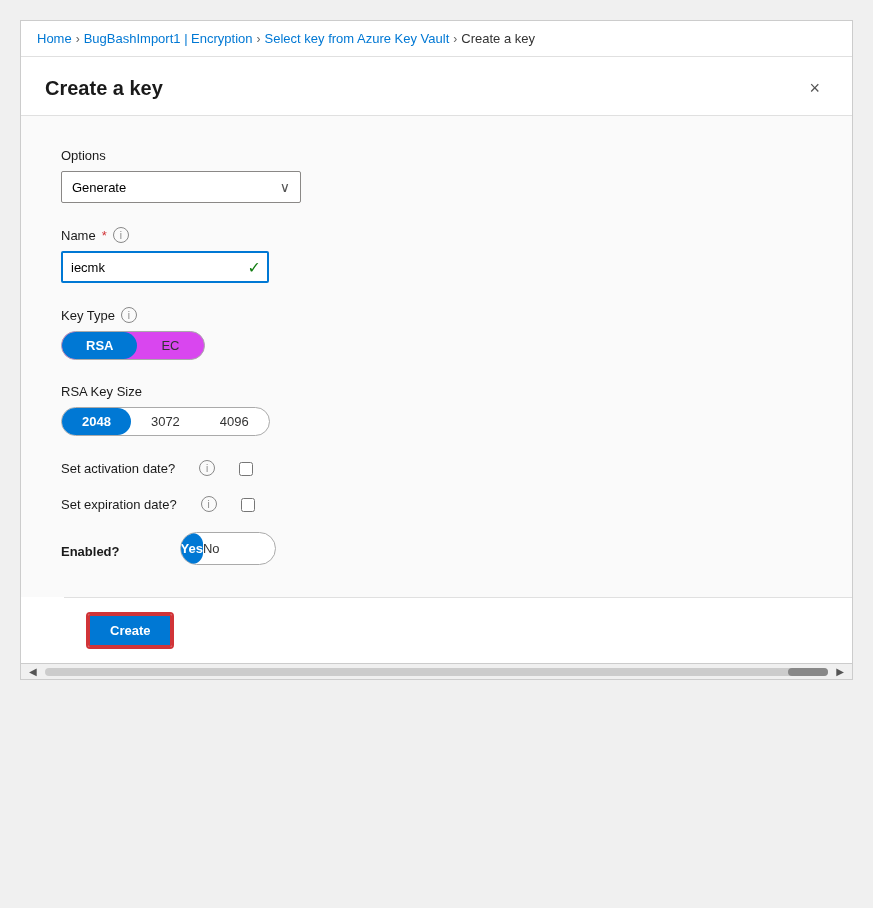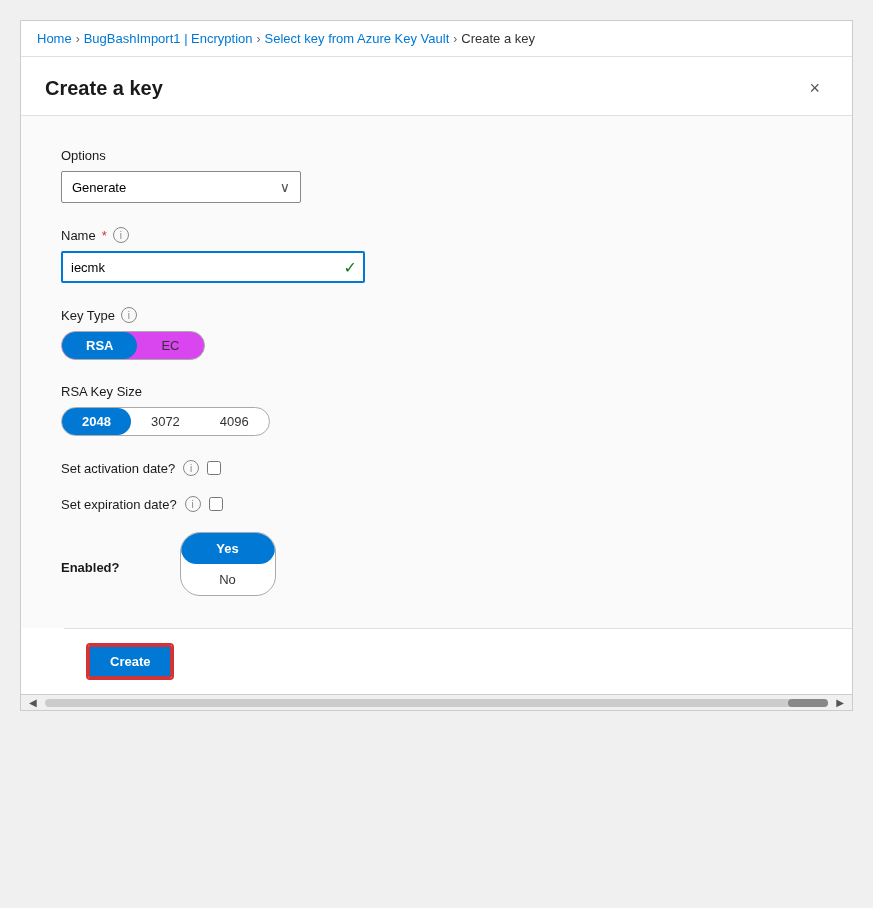--- a/index.html
+++ b/index.html
@@ -106,21 +106,21 @@
       padding: 0 10px;
       font-size: 13px;
       display: flex;
       align-items: center;
       justify-content: space-between;
       cursor: pointer;
     }
     .select-dropdown .chevron { color: #555; font-size: 14px; }
     .input-wrapper {
       position: relative;
-      width: 304px;
+      width: 208px;
     }
     .input-wrapper input {
       width: 100%;
       height: 32px;
       border: 2px solid #0078d4;
       border-radius: 2px;
       padding: 0 30px 0 8px;
       font-size: 13px;
       outline: none;
     }
@@ -176,21 +176,21 @@
     }
     .keysize-option.active {
       background: #0078d4;
       color: #fff;
       border-radius: 20px;
       font-weight: 600;
     }
     
     .enabled-group {
       display: inline-flex;
-      flex-direction: column;
+      flex-direction: row;
       border: 1px solid #aaa;
       border-radius: 20px;
       overflow: hidden;
       background: #fff;
       width: 96px;
     }
     .enabled-option {
       padding: 8px 0;
       text-align: center;
       font-size: 13px;
@@ -202,22 +202,22 @@
     }
     .enabled-option.active {
       background: #0078d4;
       color: #fff;
       border-radius: 20px;
       font-weight: 600;
     }
     
     .checkbox-row {
       display: flex;
-      align-items: center;
-      gap: 8px;
+      align-items: flex-end;
+      gap: 24px;
       font-size: 13px;
       color: #1a1a1a;
       margin-bottom: 20px;
     }
     .checkbox-row input[type="checkbox"] {
       width: 14px;
       height: 14px;
       cursor: pointer;
     }
     

